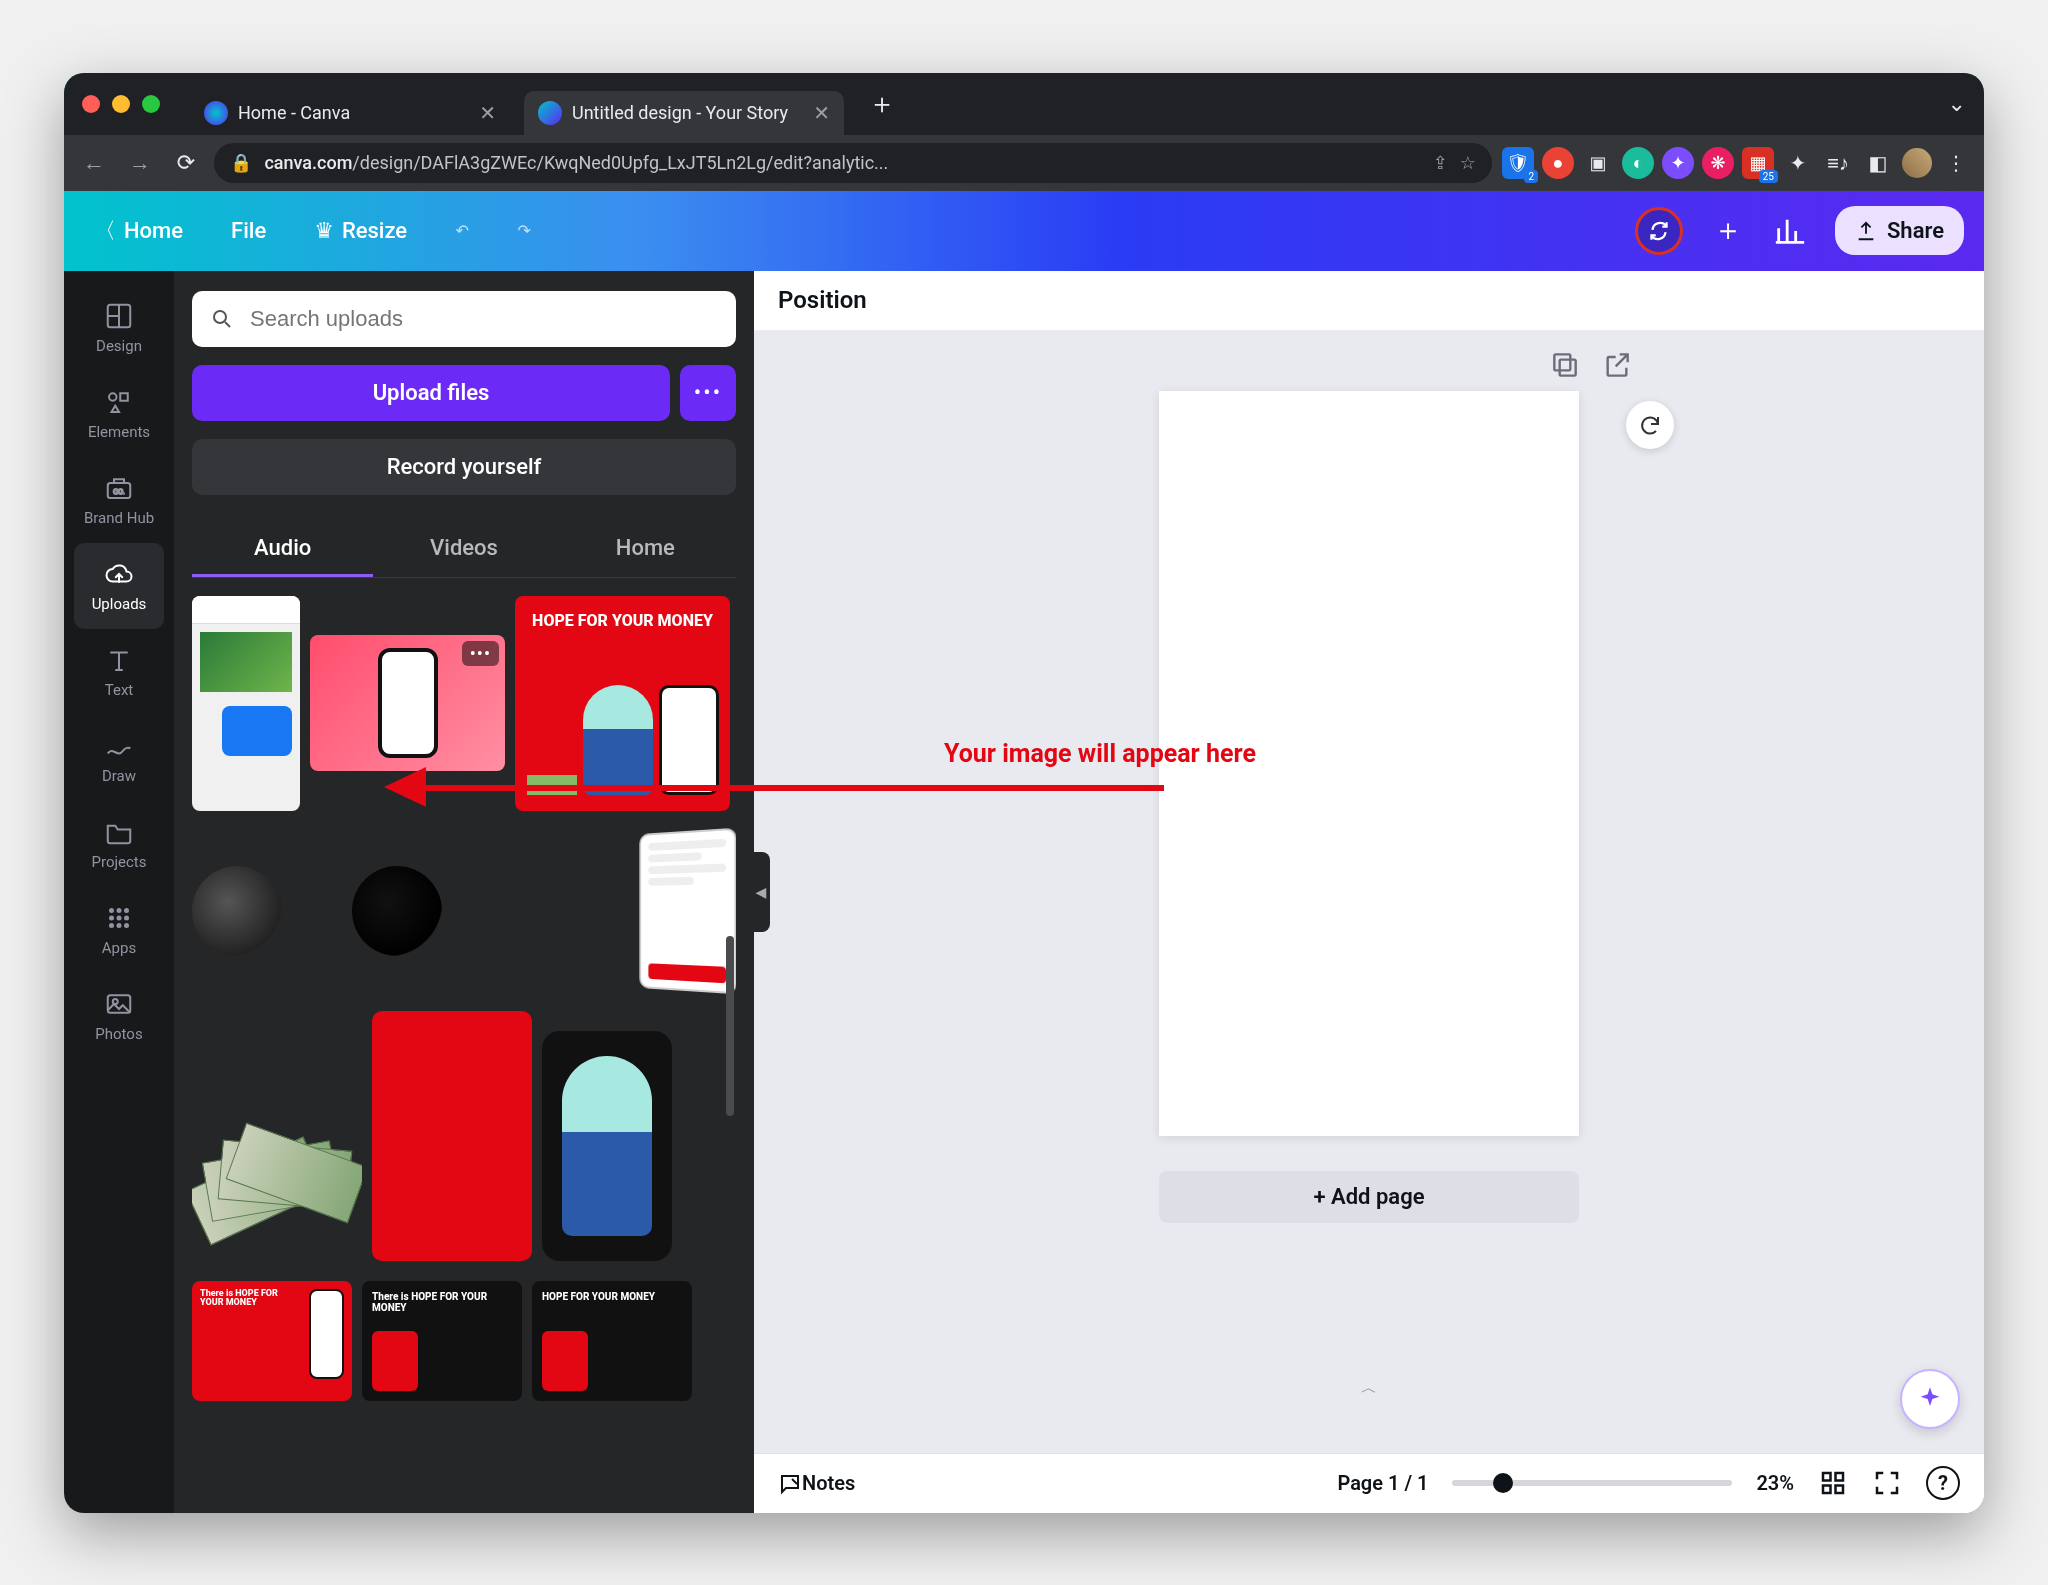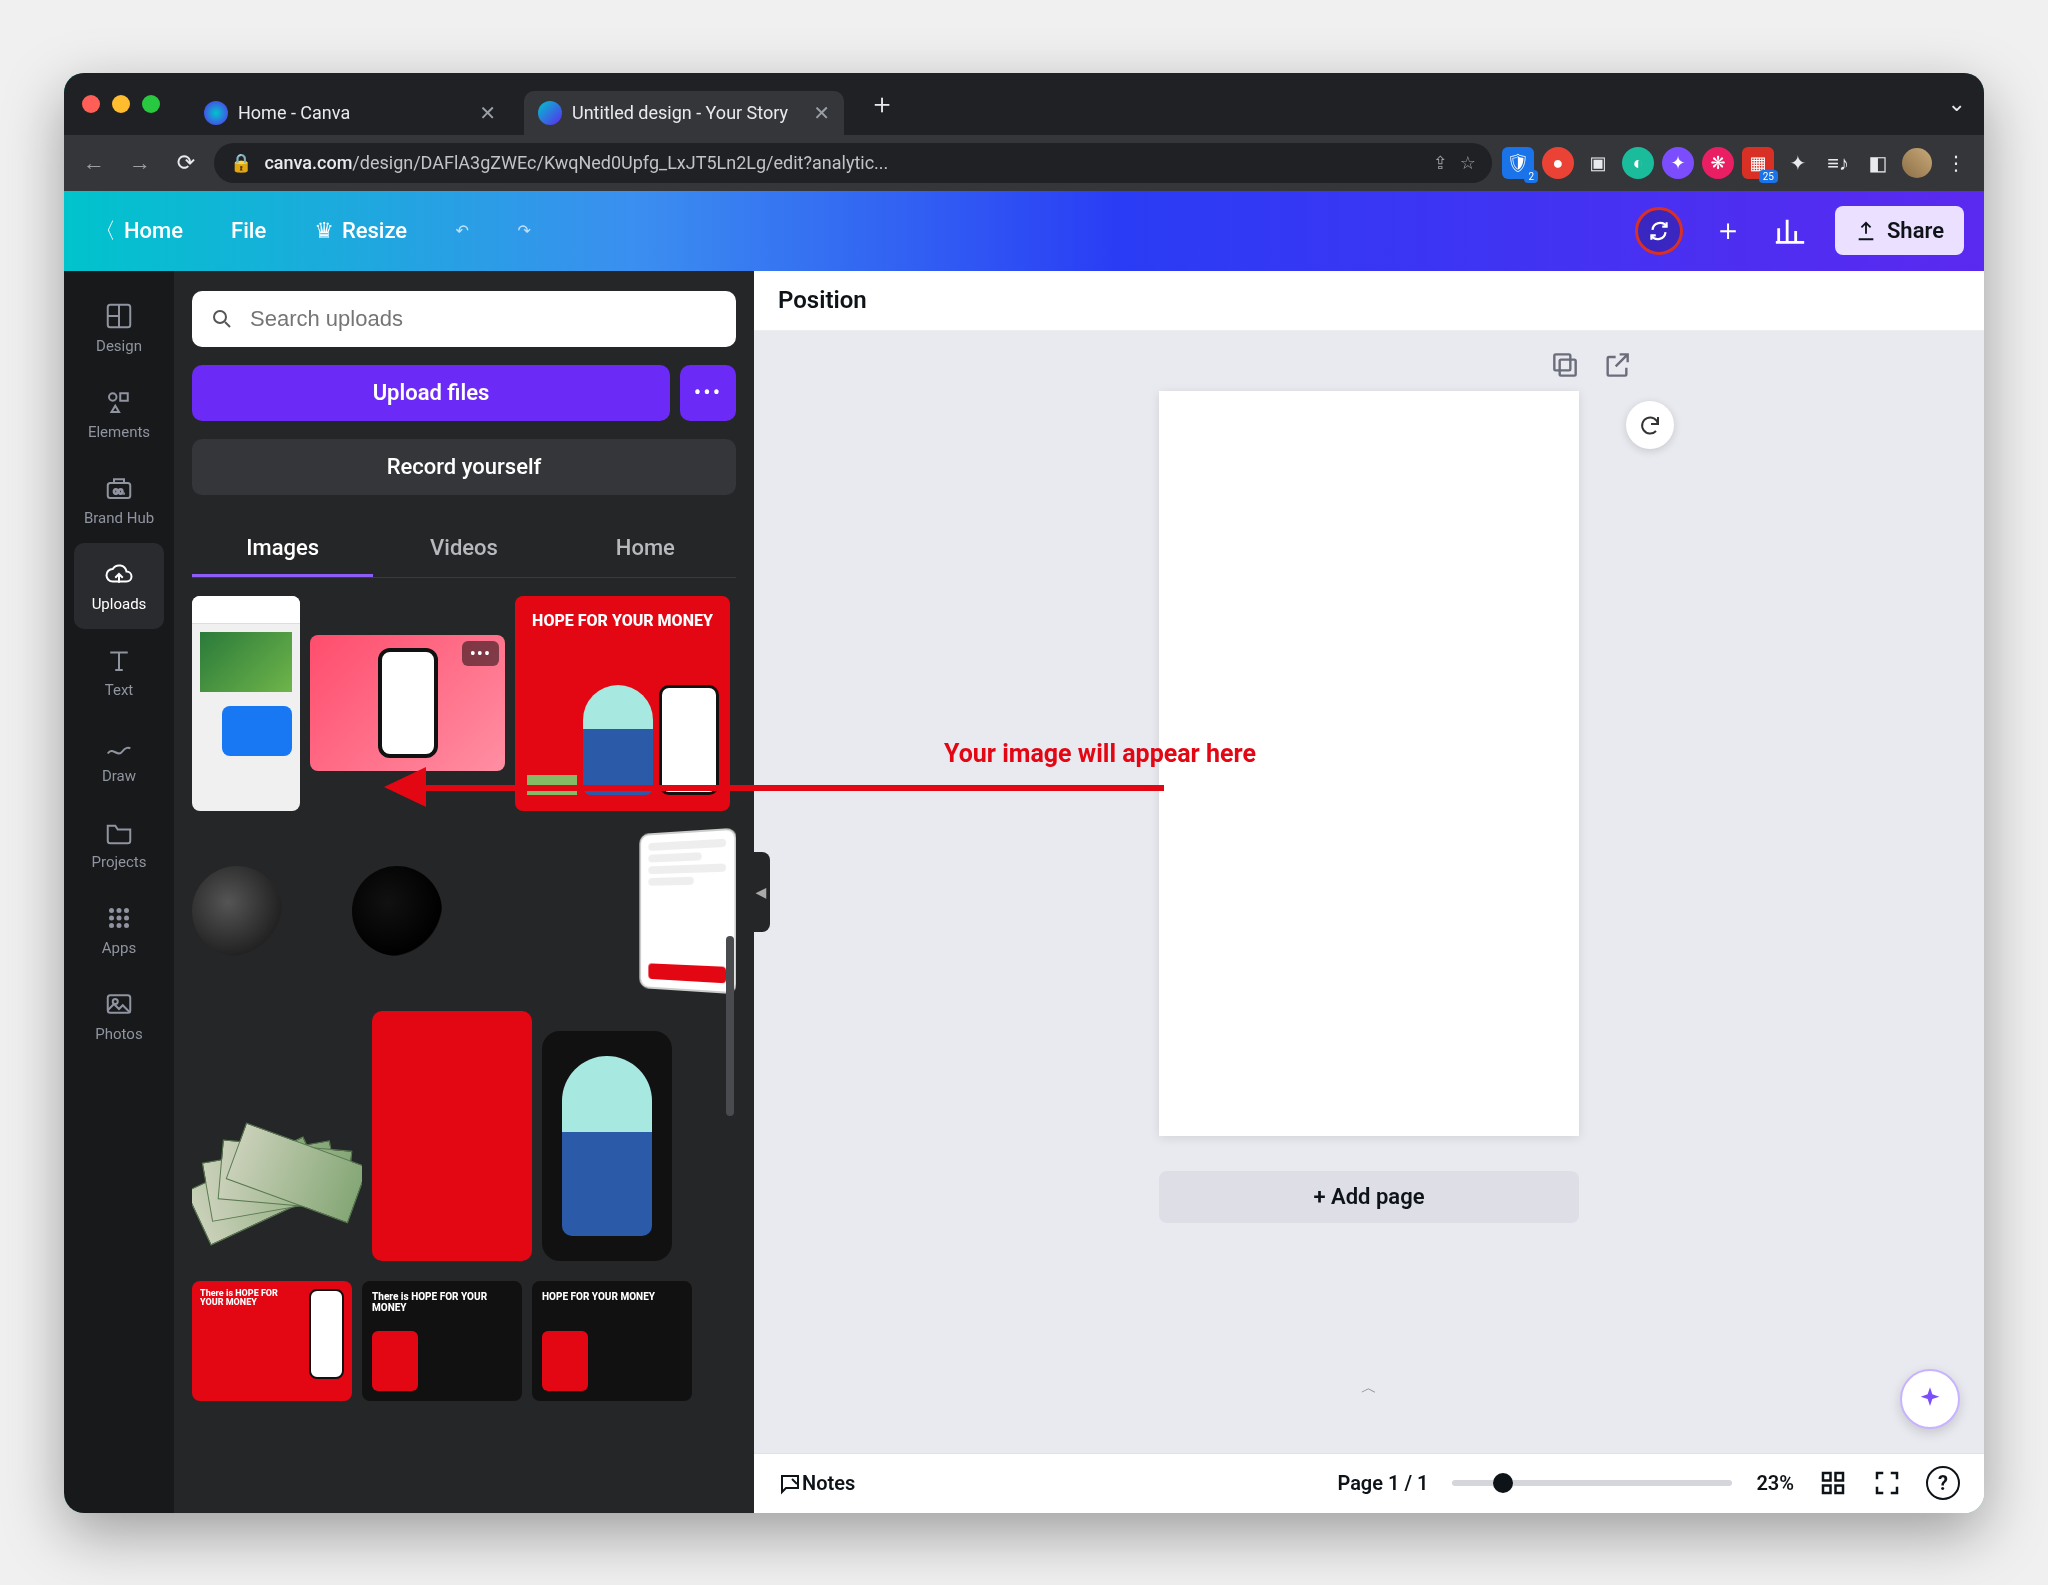--- a/index.html
+++ b/index.html
@@ -82,21 +82,21 @@
   .cbar-btn{ display:flex; align-items:center; gap:8px; font-size:22px; font-weight:500; cursor:pointer; padding:8px 10px; border-radius:6px;}
   .cbar-ico{ width:34px;height:34px;display:flex;align-items:center;justify-content:center;color:rgba(255,255,255,0.7);}
   .cbar-spacer{flex:1;}
   .sync-circle{
     width:48px;height:48px;border-radius:50%;border:3px solid #d93025;
     display:flex;align-items:center;justify-content:center;background:rgba(0,0,0,0.2);
   }
   .sync-circle svg{width:26px;height:26px;color:#fff;}
   .share-btn{
     background:#ebe0ff; color:#0e1318; display:flex;align-items:center;gap:10px;
-    padding:12px 20px; border-radius:8px; font-size:22px; font-weight:600; cursor:pointer;
+    padding:12px 20px; border-radius:20px; font-size:22px; font-weight:600; cursor:pointer;
   }
 
   
   .main{ flex:1; display:flex; background:#fff; overflow:hidden; position:relative;}
 
   
   .rail{
     width:110px; background:#18191b; display:flex; flex-direction:column; align-items:center;
     padding-top:14px; gap:0;
   }
@@ -386,21 +386,21 @@
             <path d="M20 20l-5-5"></path>
           </svg>
         <input placeholder="Search uploads" style="">
       </div>
       <div class="upload-row">
         <div class="upload-btn">Upload files</div>
         <div class="upload-more">•••</div>
       </div>
       <div class="record-btn">Record yourself</div>
       <div class="tabs">
-        <div class="t active">Images</div>
+        <div class="t active">Audio</div>
         <div class="t">Videos</div>
         <div class="t">Home</div>
       </div>
       <div class="grid">
         <div class="grid-inner">
 
           <div class="thumb th1">
             <div class="hdr"></div>
               <div class="pic"></div>
               <div class="bub"></div>

